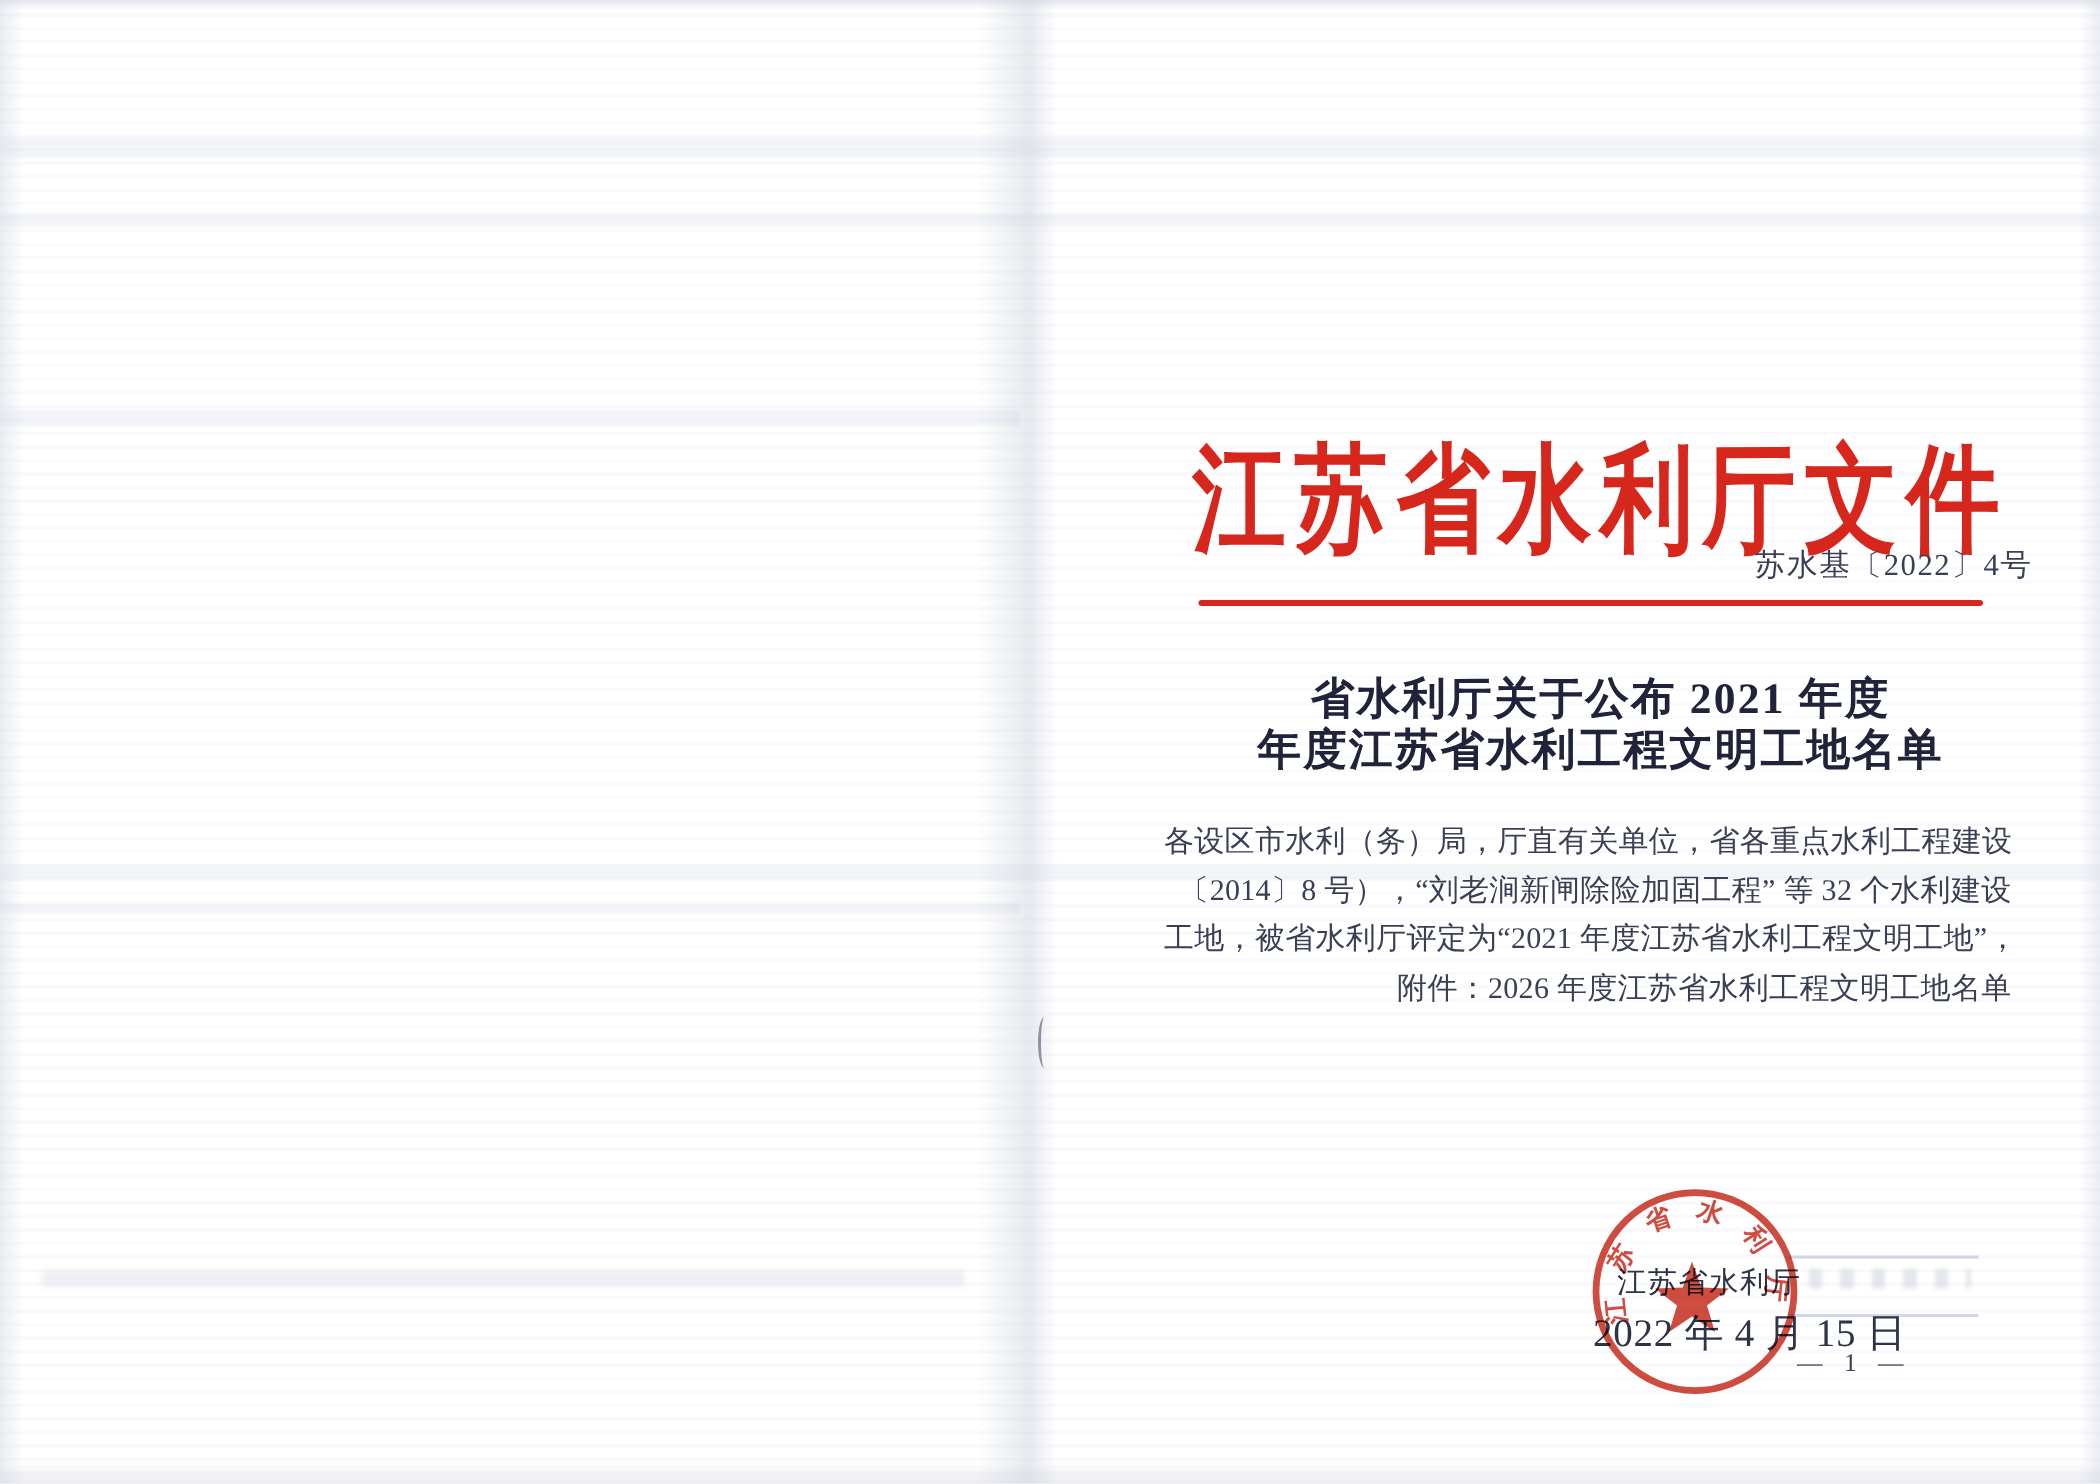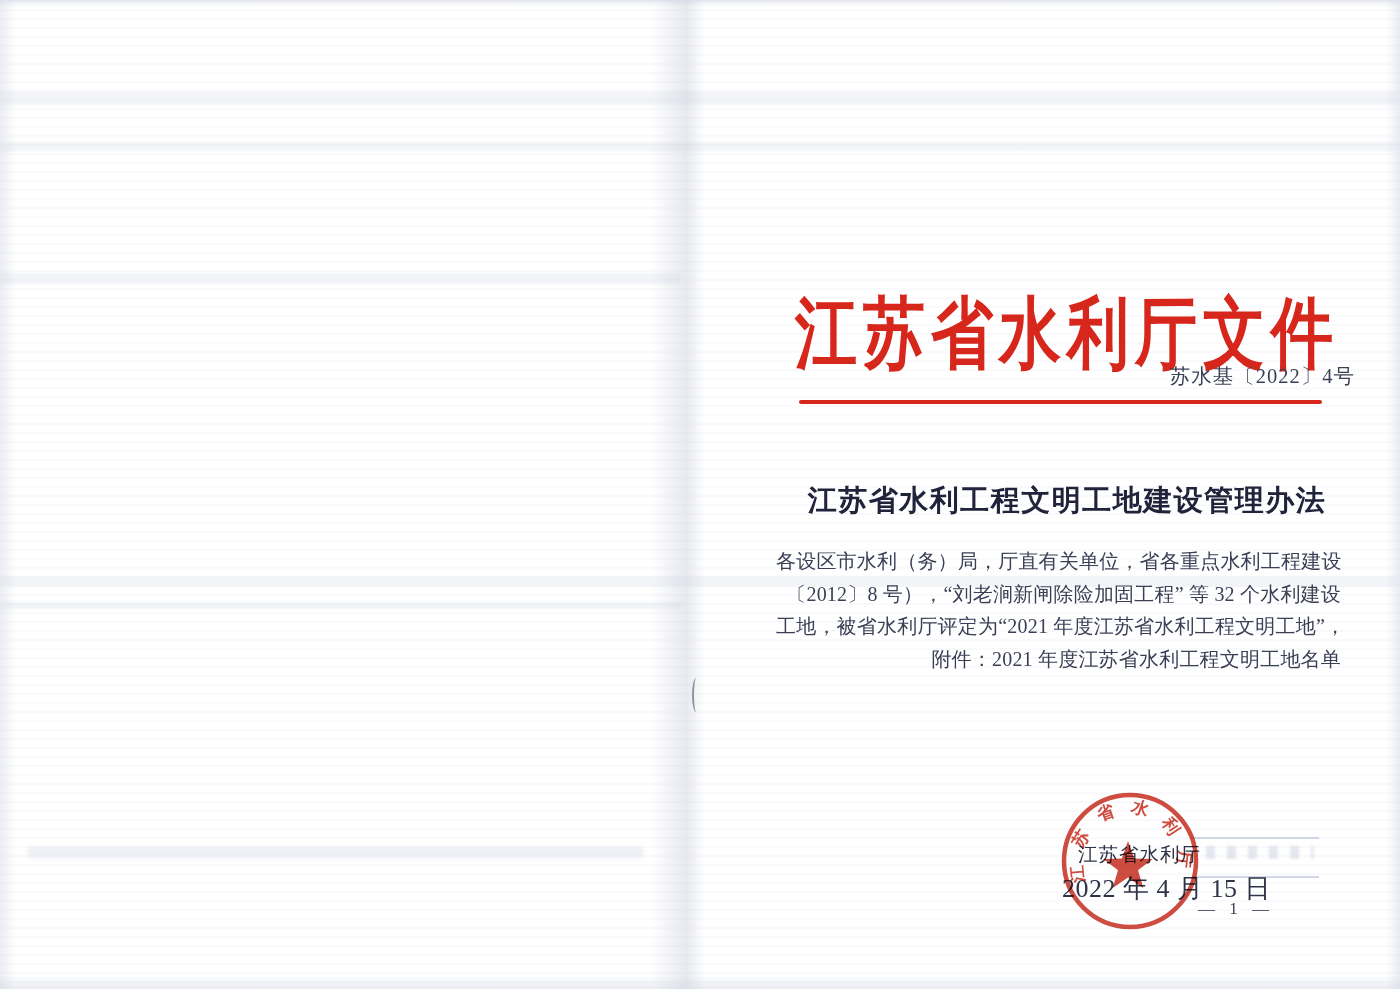--- a/index.html
+++ b/index.html
@@ -89,29 +89,29 @@
   <div class="fold"></div>
   <div class="staple"></div>
 
   <h1 class="masthead" style="color: rgb(215, 39, 29);">江苏省水利厅文件</h1>
 
   <div class="doc-number">苏水基〔2022〕4号</div>
 
   <div class="red-rule" style="background-color: rgb(215, 39, 29);"></div>
 
   <h2 class="notice-title">
-    <br>
-    <span>江苏省水利工程文明工地建设管理办法</span>
+    <span>省水利厅关于公布 2021 年度</span><br>
+    <span>年度江苏省水利工程文明工地名单</span>
   </h2>
 
   <div class="body-text">
     <div class="line">各设区市水利（务）局，厅直有关单位，省各重点水利工程建设</div>
-    <div class="line">〔2012〕8 号），“刘老涧新闸除险加固工程” 等 32 个水利建设</div>
+    <div class="line">〔2014〕8 号），“刘老涧新闸除险加固工程” 等 32 个水利建设</div>
     <div class="line">工地，被省水利厅评定为“2021 年度江苏省水利工程文明工地”，</div>
-    <div class="line">　　附件：2021 年度江苏省水利工程文明工地名单</div>
+    <div class="line">　　附件：2026 年度江苏省水利工程文明工地名单</div>
   </div>
 
   <div class="ghost-line" style="left:1193px;top:837px;width:126px"></div>
   <div class="ghost-line" style="left:1193px;top:876px;width:126px"></div>
   <div class="ghost-row"></div>
 
   <div class="sig-agency">江苏省水利厅</div>
   <div class="sig-date">2022 年 4 月 15 日</div>
   <div class="page-num">— 1 —</div>
 

